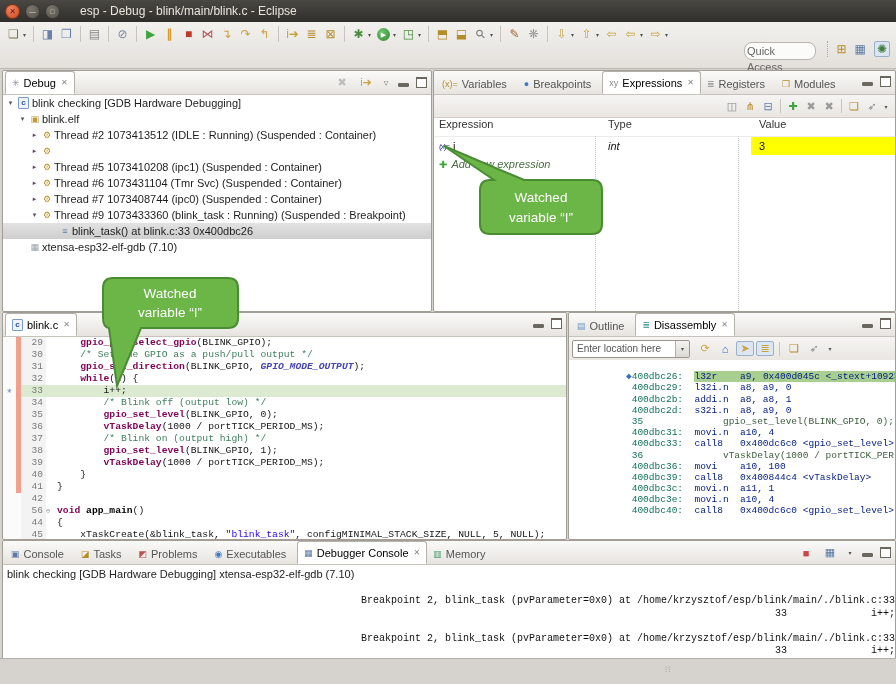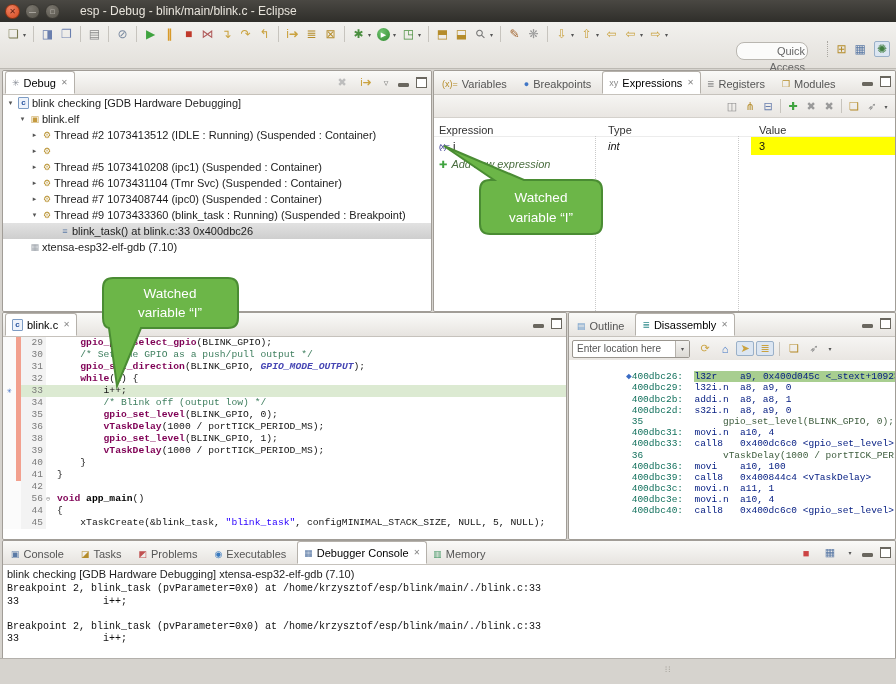--- a/index.html
+++ b/index.html
@@ -19,22 +19,22 @@
   #toolbar{position:absolute;left:0;top:22px;width:896px;height:46px;
     background:linear-gradient(#f2f1ee,#e3e0db);border-bottom:1px solid #bcb9b3;}
   #tbrow1{display:flex;align-items:center;height:24px;padding-left:4px;}
   .tbi{display:inline-block;width:19px;text-align:center;font-size:12px;color:#666;cursor:default;flex:none;}
   .tbi.sep{width:1px;height:16px;background:#c7c4be;margin:0 4px;}
   .tbi.drop{width:9px;font-size:6px;color:#555;margin-left:-3px;}
   .tbi.runcircle{background:radial-gradient(circle at 35% 30%,#6fc26f,#2e8b2e);border-radius:50%;
     width:13px;height:13px;line-height:13px;font-size:7px;color:#fff;margin:0 3px;}
   .tbi.bold{font-weight:bold;}
   .tbi.rot{transform:rotate(-45deg);}
-  #quick-access{position:absolute;right:88px;top:20px;width:66px;height:16px;border:1px solid #b9b6b0;border-radius:8px;
-    background:#fbfbfa;color:#666;font-size:11px;text-align:right;line-height:16px;padding:0 2px;}
+  #quick-access{position:absolute;right:80px;top:20px;width:66px;height:16px;border:1px solid #b9b6b0;border-radius:8px;
+    background:#fbfbfa;color:#666;font-size:11px;text-align:left;line-height:16px;padding:0 2px;}
   #persp{position:absolute;right:6px;top:19px;display:flex;align-items:center;gap:8px;}
   .pico{font-size:12px;color:#b58c2a;}
   .pico.pressed{border:1px solid #9ab0c8;background:#dce6f2;border-radius:2px;padding:0 2px;color:#3f7d3f;}
   .vsep-dot{width:1px;height:16px;border-left:1px dotted #aaa7a1;}
 
   
   .panel{position:absolute;border:1px solid #a19d97;border-radius:2px;background:#fff;}
   .tabbar{position:relative;height:23px;background:linear-gradient(#fafaf8,#e7e4e0);
     border-bottom:1px solid #c6c2bc;border-radius:2px 2px 0 0;display:flex;align-items:flex-end;padding-left:2px;}
   .tab{height:21px;display:flex;align-items:center;padding:0 6px;font-size:11px;color:#555;gap:4px;white-space:nowrap;}
@@ -61,21 +61,21 @@
   .texp{width:11px;font-size:7px;color:#555;text-align:center;flex:none;}
   .ticon{width:14px;font-size:9px;text-align:center;flex:none;}
   .ticon.ic-c{background:#eef3fb;border:1px solid #7d9cc4;color:#2a56a0;width:9px;height:10px;border-radius:1px;
     font-size:8px;font-weight:bold;display:inline-flex;align-items:center;justify-content:center;margin:0 3px 0 2px;line-height:10px;}
   .d0{padding-left:2px;} .d1{padding-left:14px;} .d2{padding-left:26px;} .d3{padding-left:44px;}
 
   
   #expr-panel{left:433px;top:70px;width:461px;height:240px;}
   #expr-content{position:absolute;top:47px;left:0;right:0;bottom:0;background:#fff;overflow:hidden;border-radius:0 0 2px 2px;}
   .colguide{position:absolute;top:18px;bottom:0;width:0;border-left:1px dotted #c9c9c9;}
-  .exphead{display:flex;height:18px;font-size:11px;color:#333;align-items:flex-end;border-bottom:1px solid #ececec;}
+  .exphead{display:flex;height:18px;font-size:11px;color:#333;align-items:flex-start;border-bottom:1px solid #ececec;}
   .exphead .hc1{width:161px;padding-left:5px;} .exphead .hc2{width:143px;padding-left:8px;} .exphead .hc3{flex:1;padding-left:8px;}
   .exprow{display:flex;height:18px;font-size:11px;color:#111;align-items:center;}
   .exprow .c1{width:161px;padding-left:5px;display:flex;align-items:center;gap:4px;}
   .exprow .c2{width:143px;padding-left:8px;font-style:italic;}
   .exprow .c3{flex:1;align-self:stretch;display:flex;align-items:center;padding-left:8px;}
   .xicon{font-size:8px;color:#2a2a8a;letter-spacing:-1px;}
   .addicon{font-size:10px;color:#3fa33f;}
   .addlabel{font-style:italic;color:#4a6d3f;}
 
   
@@ -103,21 +103,21 @@
   #disasm-content{position:absolute;top:47px;left:0;right:0;bottom:0;background:#fff;overflow:hidden;border-radius:0 0 2px 2px;}
   .dline{height:11.2px;line-height:11.2px;font-family:"Liberation Mono",monospace;font-size:9.5px;white-space:pre;}
   .sg-a{color:#11705c;} .sg-n{color:#001a80;} .sg-nh{color:#001a80;background:#a8ce90;}
   .sg-g{color:#3a6bc4;} .sg-x{color:#3d5c3d;}
 
   
   #console-panel{left:2px;top:540px;width:892px;height:118px;}
   #console-content{position:absolute;top:24px;left:0;right:0;bottom:0;background:#fff;overflow:hidden;border-radius:0 0 2px 2px;}
   .cons-status{font-size:11px;color:#222;padding:3px 4px 2px 4px;}
   .cons-line{font-family:"Liberation Mono",monospace;font-size:10px;line-height:12.5px;min-height:12.5px;white-space:pre;padding-left:4px;color:#101010;}
-  #cons-out{margin-top:1px;}
+  #cons-out{margin-top:13px;text-align:right;}
 
   
   #statusbar{position:absolute;left:0;top:658px;width:896px;height:26px;background:#d6d3ce;border-top:1px solid #b3b0ab;}
   #sash{position:absolute;left:665px;top:4px;color:#9a978f;font-size:8px;letter-spacing:1px;}
 
   
   .callout{position:absolute;z-index:60;}
   .callout text{font-family:"Liberation Sans",sans-serif;font-size:13.5px;fill:#ffffff;text-anchor:middle;}
 </style>
 </head>
@@ -406,20 +406,27 @@
         <div class="cline chg">
           <span class="bp"></span>
           <span class="chbar"></span>
           <span class="lnum">36</span>
           <span class="fold"></span>
           <span class="ltext"><span class="sg-p">        </span><span class="sg-k">vTaskDelay</span><span class="sg-p">(1000 / portTICK_PERIOD_MS);</span></span>
         </div>
         <div class="cline chg">
           <span class="bp"></span>
           <span class="chbar"></span>
+          <span class="lnum">37</span>
+          <span class="fold"></span>
+          <span class="ltext"><span class="sg-p">        </span><span class="sg-c">/* Blink on (output high) */</span></span>
+        </div>
+        <div class="cline chg">
+          <span class="bp"></span>
+          <span class="chbar"></span>
           <span class="lnum">38</span>
           <span class="fold"></span>
           <span class="ltext"><span class="sg-p">        </span><span class="sg-k">gpio_set_level</span><span class="sg-p">(BLINK_GPIO, 1);</span></span>
         </div>
         <div class="cline chg">
           <span class="bp"></span>
           <span class="chbar"></span>
           <span class="lnum">39</span>
           <span class="fold"></span>
           <span class="ltext"><span class="sg-p">        </span><span class="sg-k">vTaskDelay</span><span class="sg-p">(1000 / portTICK_PERIOD_MS);</span></span>

